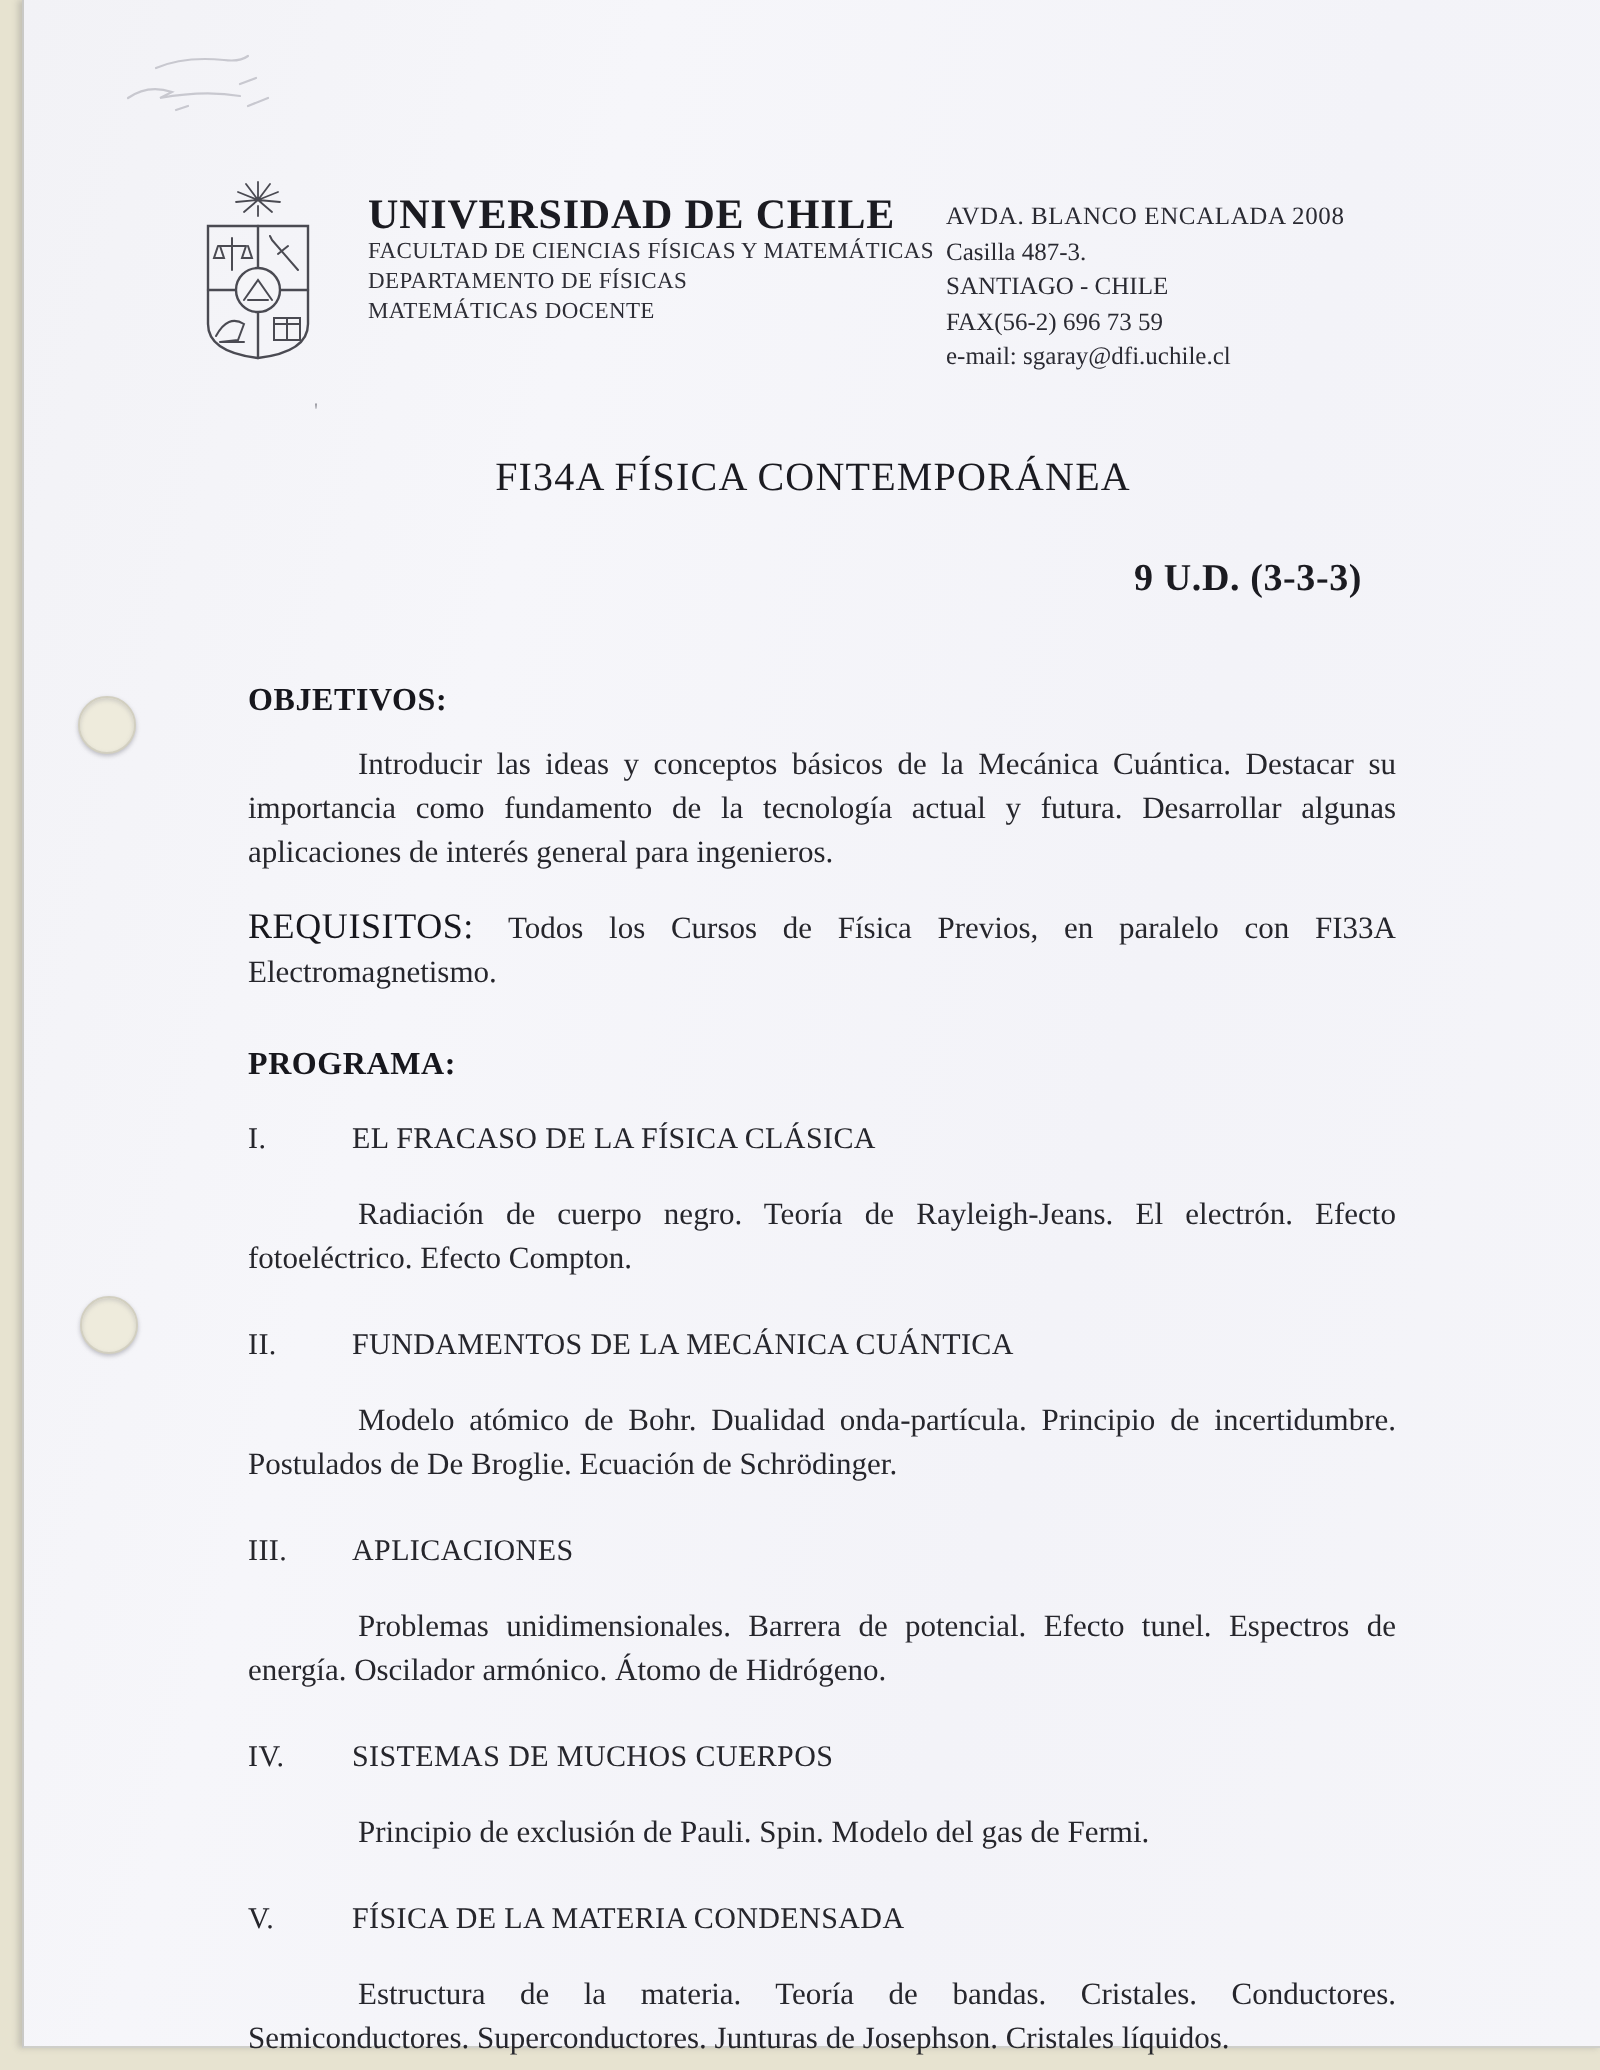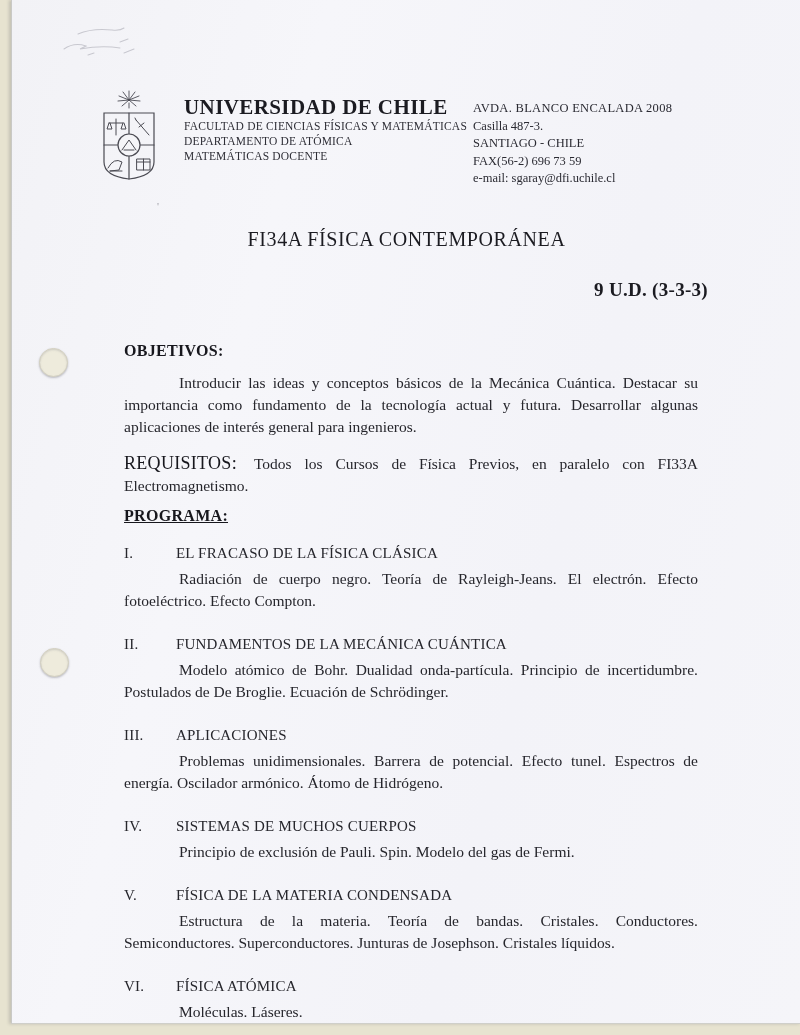--- a/index.html
+++ b/index.html
@@ -34,40 +34,40 @@
   .sub{font-size:11.5px;line-height:15px;letter-spacing:.2px;white-space:nowrap;}
   .hdr-right{position:absolute;left:461px;top:100px;font-size:12.5px;line-height:17.5px;color:#2a2a32;}
   .hdr-right .l1{letter-spacing:.3px;}
 
   
   .course-title{
     position:absolute;left:0;right:0;top:228px;text-align:center;
     font-size:20px;font-weight:normal;letter-spacing:.6px;color:#1b1b21;
   }
   .credits{
-    position:absolute;top:279px;right:93px;
+    position:absolute;top:279px;right:120px;
     font-size:19px;font-weight:bold;color:#1b1b21;letter-spacing:.3px;
   }
 
   
   .content{
     position:absolute;left:112px;top:340px;width:574px;
     font-size:15.5px;line-height:22px;color:#26262c;
     text-align:justify;text-align-last:left;
   }
   .sec-h{font-size:16px;font-weight:bold;color:#17171d;letter-spacing:.3px;text-align:left;margin:0;}
   .obj-p{margin:10px 0 0;text-indent:55px;}
   .req-p{margin:14px 0 0;}
   .req-label{font-weight:normal;font-size:18px;letter-spacing:.3px;margin-right:17px;color:#17171d;}
-  .prog-h{margin-top:8px;text-decoration:underline;}
+  .prog-h{margin-top:24px;}
   .prog-list{margin-top:15px;}
   .prog-item{margin-bottom:6px;}
   .prog-title-line{text-align:left;font-size:15px;letter-spacing:.2px;}
   .numeral{display:inline-block;width:52px;}
-  .prog-desc{margin:4px 0 21px;text-indent:55px;}
+  .prog-desc{margin:16px 0 21px;text-indent:55px;}
   .prog-item:last-child .prog-desc{margin-bottom:0;}
   svg{display:block;}
 </style>
 </head>
 <body>
 
 <div class="scan">
   <div class="paper">
 
     <svg class="scribble" width="130" height="55" viewBox="0 0 130 55">
@@ -109,21 +109,21 @@
 
         <g stroke-width="1">
           <path d="M42 73 h13 v11 h-13 z M48.5 73 v11 M42 76 h13"></path>
         </g>
       </g>
     </svg>
 
     <div class="hdr-left">
       <div class="uni">UNIVERSIDAD DE CHILE</div>
       <div class="sub">FACULTAD DE CIENCIAS FÍSICAS Y MATEMÁTICAS</div>
-      <div class="sub">DEPARTAMENTO DE ATÓMICA</div>
+      <div class="sub">DEPARTAMENTO DE FÍSICAS</div>
       <div class="sub">MATEMÁTICAS DOCENTE</div>
     </div>
 
     <div class="hdr-right">
       <div class="l1">AVDA. BLANCO ENCALADA 2008</div>
       <div>Casilla 487-3.</div>
       <div>SANTIAGO - CHILE</div>
       <div>FAX(56-2) 696 73 59</div>
       <div>e-mail: sgaray@dfi.uchile.cl</div>
     </div>

